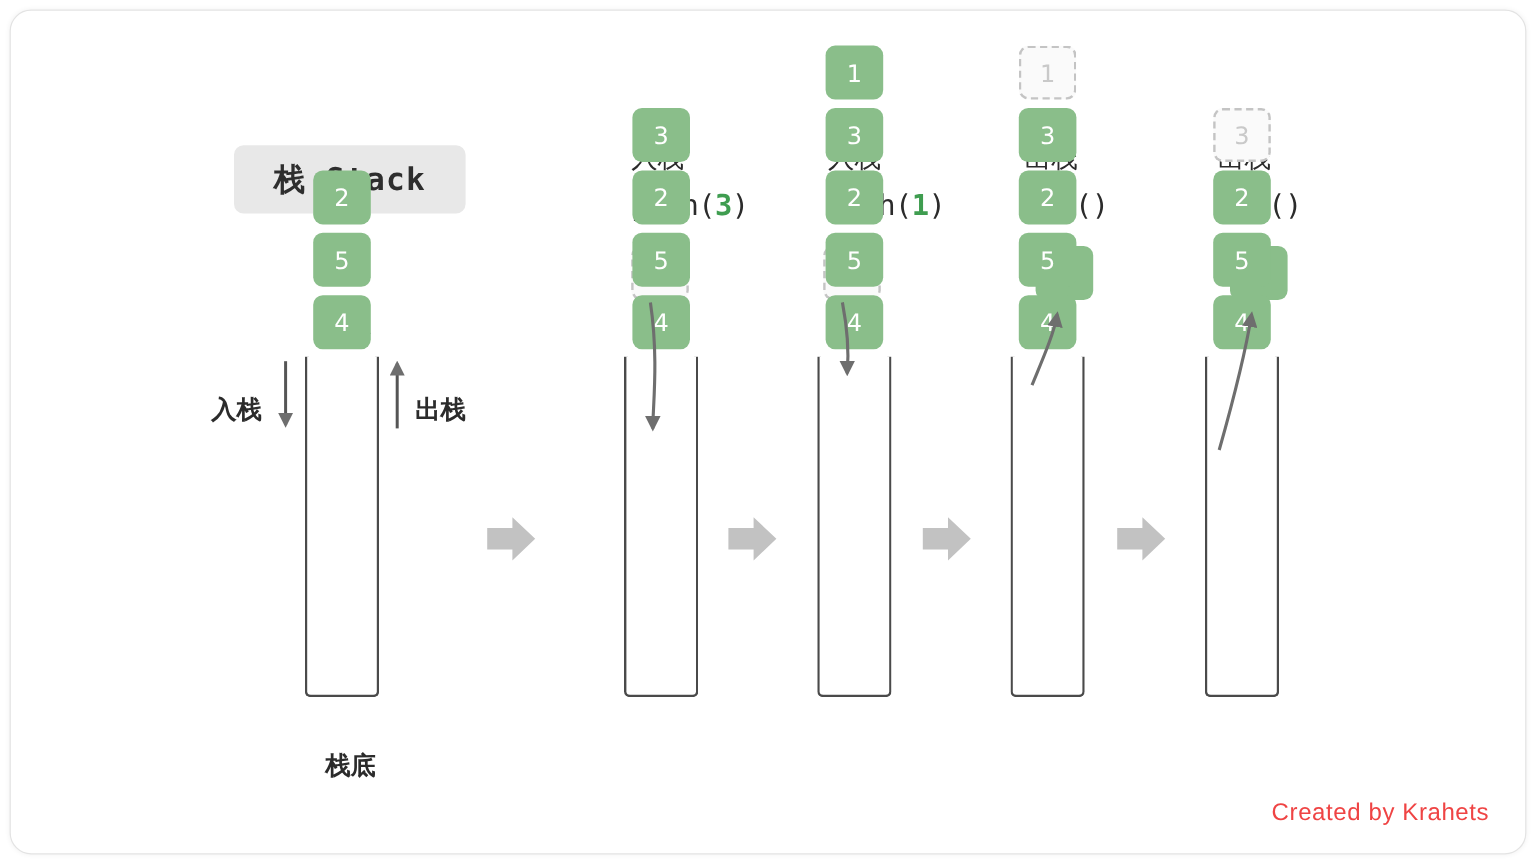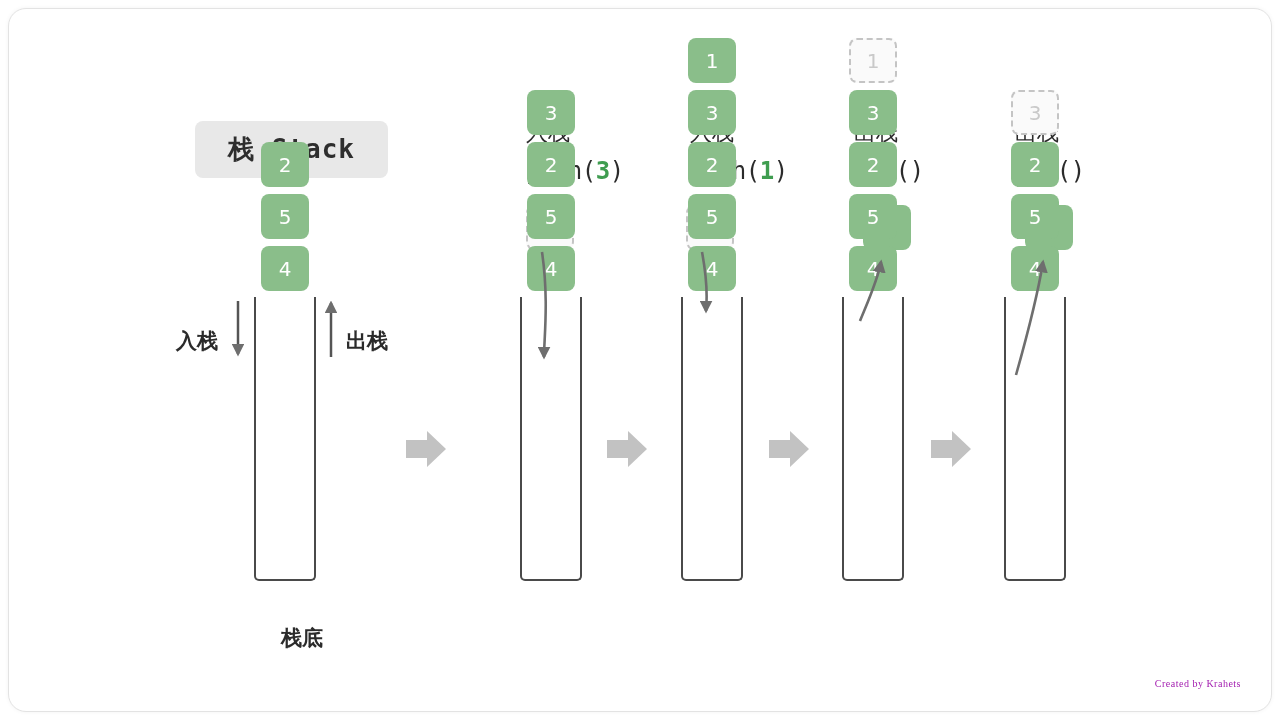--- a/index.html
+++ b/index.html
@@ -151,35 +151,35 @@
     top: 0;
     width: 1264px;
     height: 704px;
     pointer-events: none;
   }
 
   .footer {
     position: absolute;
     right: 30px;
     bottom: 22px;
-    color: #a21caf;
-    font-size: 10px;
-    font-family: Liberation Serif, serif;
+    color: #ef4444;
+    font-size: 20px;
+    font-family: Liberation Sans, sans-serif;
     letter-spacing: 0.5px;
   }
 </style>
 </head>
 <body>
 
 <div class="frame">
 
   <div class="title-badge">栈 Stack</div>
 
   <div class="cjk-label" style="left:258px; top:246px;">栈顶</div>
-  <div class="cjk-label" style="left:272px; top:615px;">栈底</div>
+  <div class="cjk-label" style="left:262px; top:615px;">栈底</div>
   <div class="cjk-label" style="left:167px; top:318px;">入栈</div>
   <div class="cjk-label" style="left:337px; top:318px;">出栈</div>
 
   <div class="stage-head" style="left:517px; top:105px;">
     <span>入栈</span><br>
     <span class="code"><span>push(</span><span class="arg">3</span><span>)</span></span>
   </div>
 
   <div class="stage-head" style="left:681px; top:105px;">
     <span>入栈</span><br>

